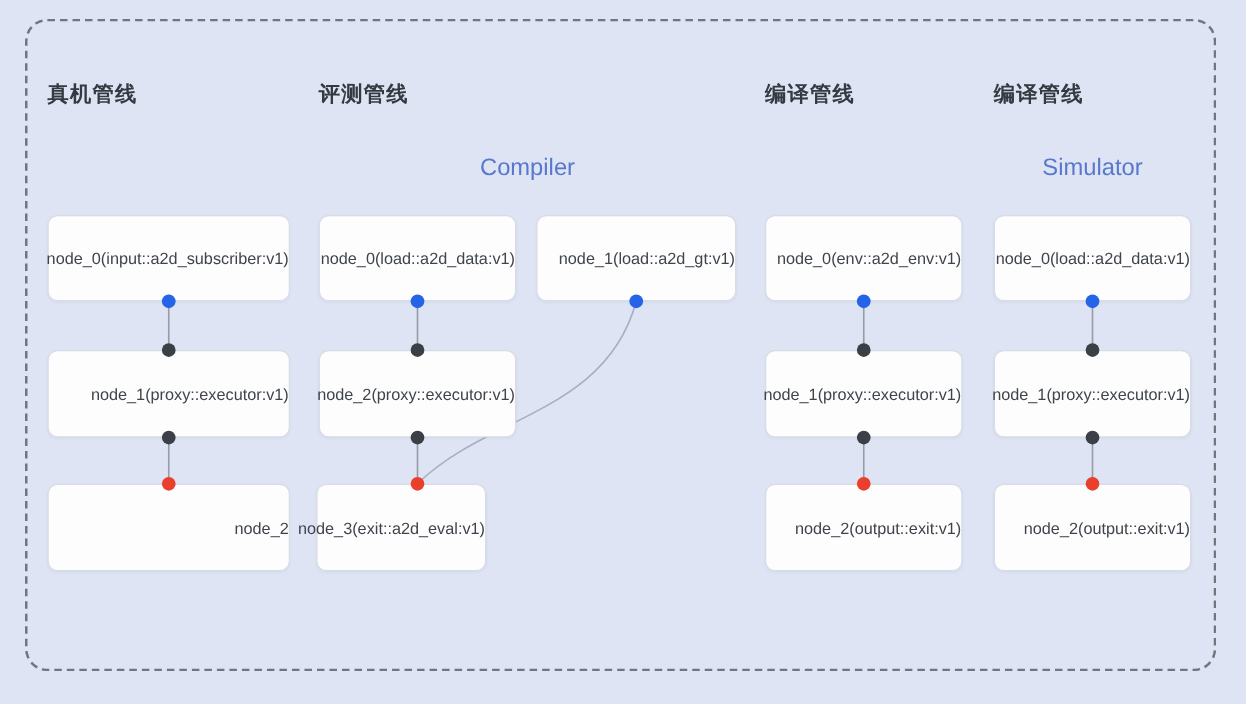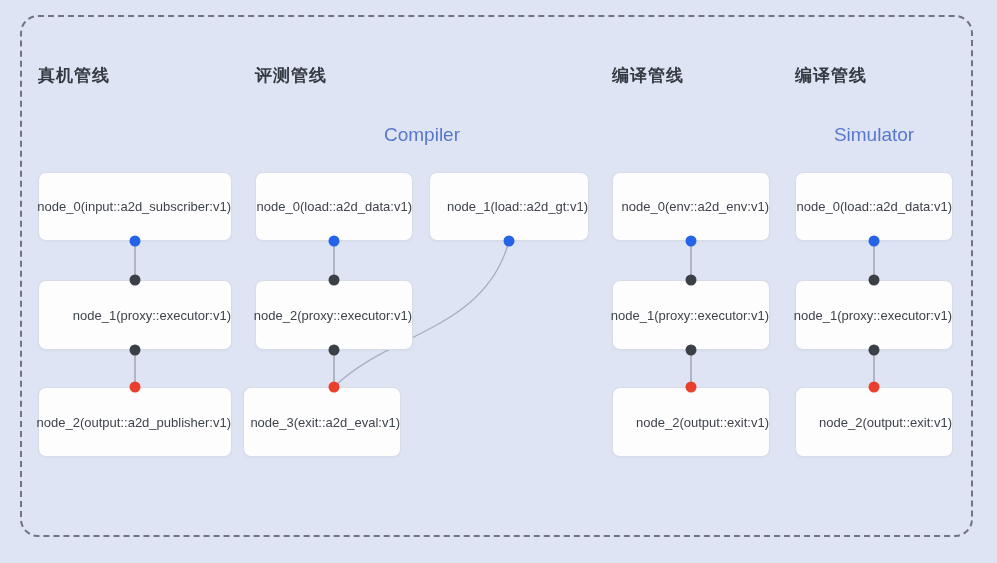--- a/index.html
+++ b/index.html
@@ -83,40 +83,39 @@
   <div class="node" style="left:38px;top:172px;width:194px;height:69px">
     <div class="nname">node_0</div>
     <div class="ntype">(input::a2d_subscriber:v1)</div>
   </div>
   <div class="node" style="left:38px;top:280px;width:194px">
     <div class="nname">node_1</div>
     <div class="ntype">(proxy::executor:v1)</div>
   </div>
   <div class="node" style="left:38px;top:387px;width:194px">
     <div class="nname">node_2</div>
-    <div class="ntype">(output::a2d_publisher:v1)</div>
   </div>
   <span class="dot blue" style="left:135px;top:241px"></span>
   <span class="dot black" style="left:135px;top:280px"></span>
   <span class="dot black" style="left:135px;top:350px"></span>
   <span class="dot red" style="left:135px;top:387px"></span>
 
   <div class="node" style="left:255px;top:172px;width:158px;height:69px">
     <div class="nname">node_0</div>
     <div class="ntype">(load::a2d_data:v1)</div>
   </div>
   <div class="node" style="left:429px;top:172px;width:160px;height:69px">
     <div class="nname">node_1</div>
     <div class="ntype">(load::a2d_gt:v1)</div>
   </div>
   <div class="node" style="left:255px;top:280px;width:158px">
     <div class="nname">node_2</div>
     <div class="ntype">(proxy::executor:v1)</div>
   </div>
-  <div class="node" style="left:243px;top:387px;width:158px">
+  <div class="node" style="left:253px;top:387px;width:136px">
     <div class="nname">node_3</div>
     <div class="ntype">(exit::a2d_eval:v1)</div>
   </div>
   <span class="dot blue" style="left:334px;top:241px"></span>
   <span class="dot blue" style="left:509px;top:241px"></span>
   <span class="dot black" style="left:334px;top:280px"></span>
   <span class="dot black" style="left:334px;top:350px"></span>
   <span class="dot red" style="left:334px;top:387px"></span>
 
   <div class="node" style="left:612px;top:172px;width:158px;height:69px">

